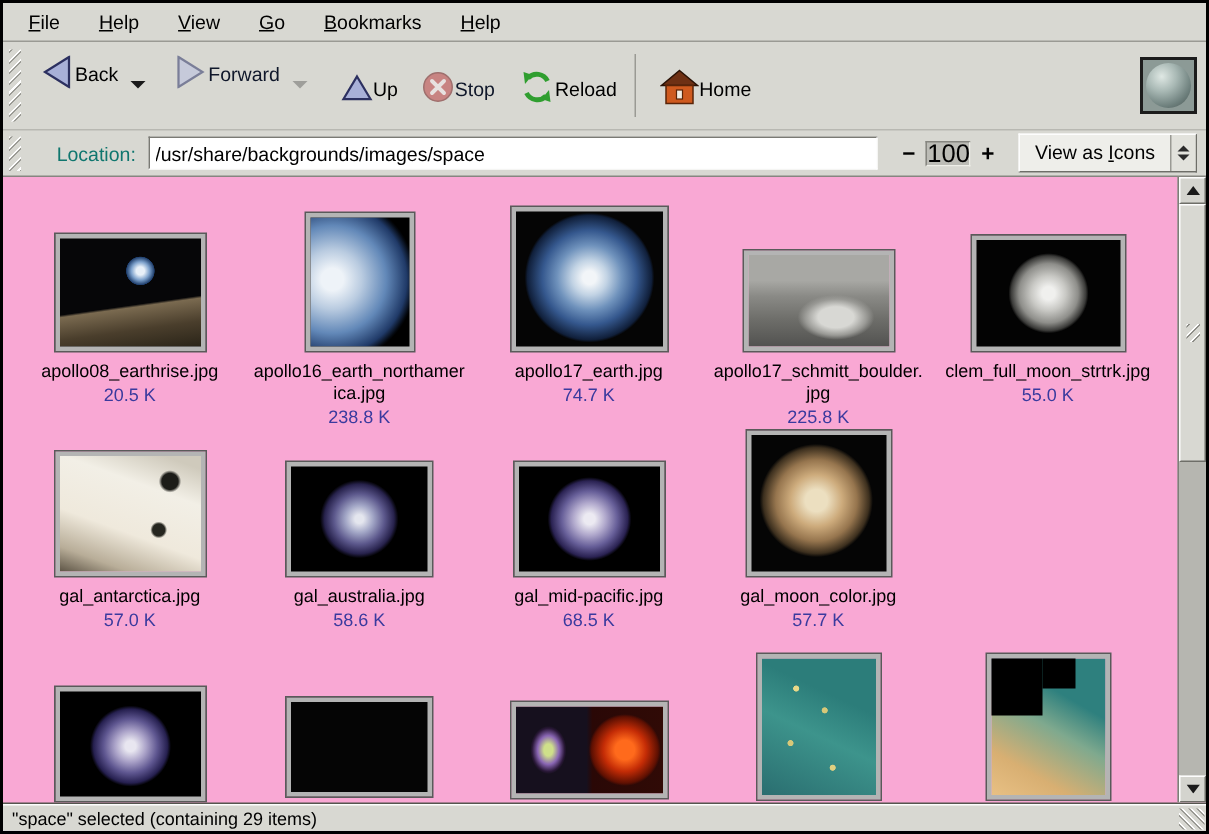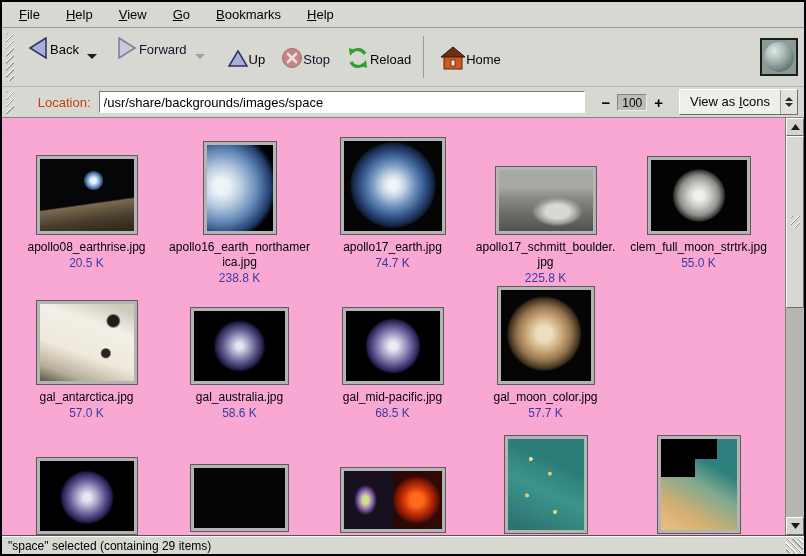--- a/index.html
+++ b/index.html
@@ -65,33 +65,33 @@
   }
 
   
   .locationbar {
     height:31px; flex:0 0 31px;
     display:flex; align-items:center;
     padding:0 6px 0 4px;
     border-bottom:1px solid #868680;
   }
   .locationbar .drag-handle { height:23px; margin:0 8px 0 0; }
-  .loc-label { font-size:13px; color:#c2410c; margin:0 8px 0 16px; }
+  .loc-label { font-size:13px; color:#0f766e; margin:0 8px 0 16px; }
   .loc-input {
     width:500px; height:22px;
     border:1px solid; border-color:#7a7a74 #fdfdfd #fdfdfd #7a7a74;
     background:#fff; font-family:"Liberation Sans",sans-serif;
     font-size:13px; padding:0 4px; color:#000;
   }
   .zoom-ctl { display:flex; align-items:center; margin-left:12px; }
   .zoom-btn { font-size:15px; font-weight:bold; padding:0 4px; color:#000; cursor:default; }
   .zoom-level {
     width:30px; height:17px; margin:0 3px;
     background:#bcbcb6; border:1px solid; border-color:#868680 #eeeee8 #eeeee8 #868680;
-    font-size:12px; text-align:center; line-height:16px; color:#000;
+    font-size:17px; text-align:center; line-height:16px; color:#000;
   }
   .view-as {
     margin-left:12px; height:26px; display:flex; align-items:stretch;
     border:1px solid; border-color:#fdfdfd #6e6e68 #6e6e68 #fdfdfd;
     background:#eeeeea; cursor:default;
   }
   .view-as-label { font-size:13px; padding:4px 10px 0 10px; color:#000; white-space:nowrap; }
   .view-as-arrows {
     width:17px; border-left:1px solid #9a9a94;
     display:flex; flex-direction:column; align-items:center; justify-content:center; gap:2px;

